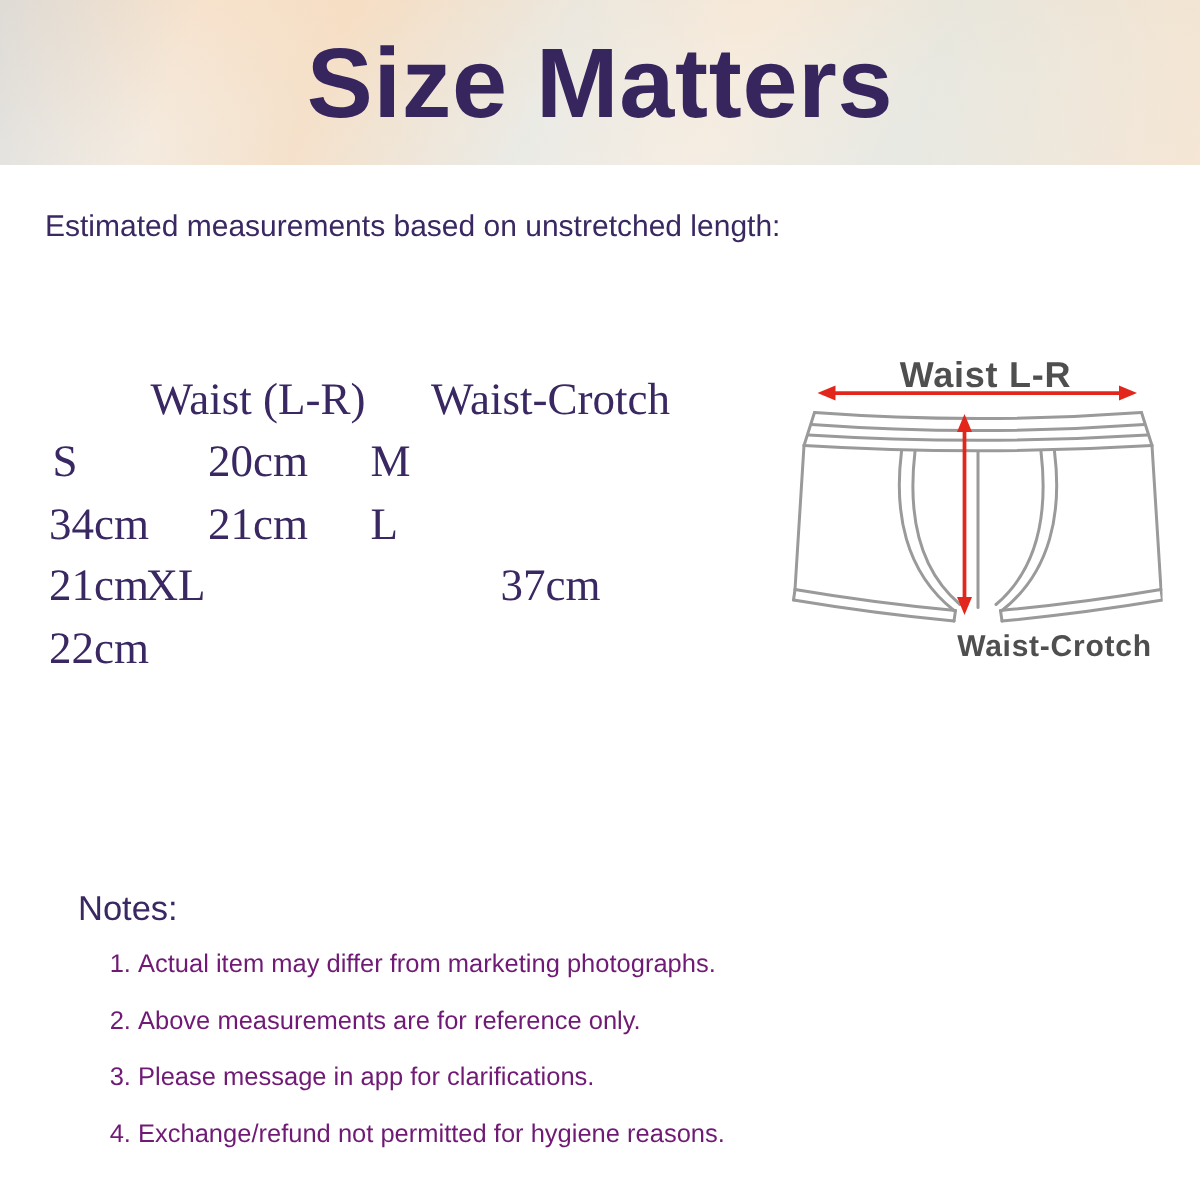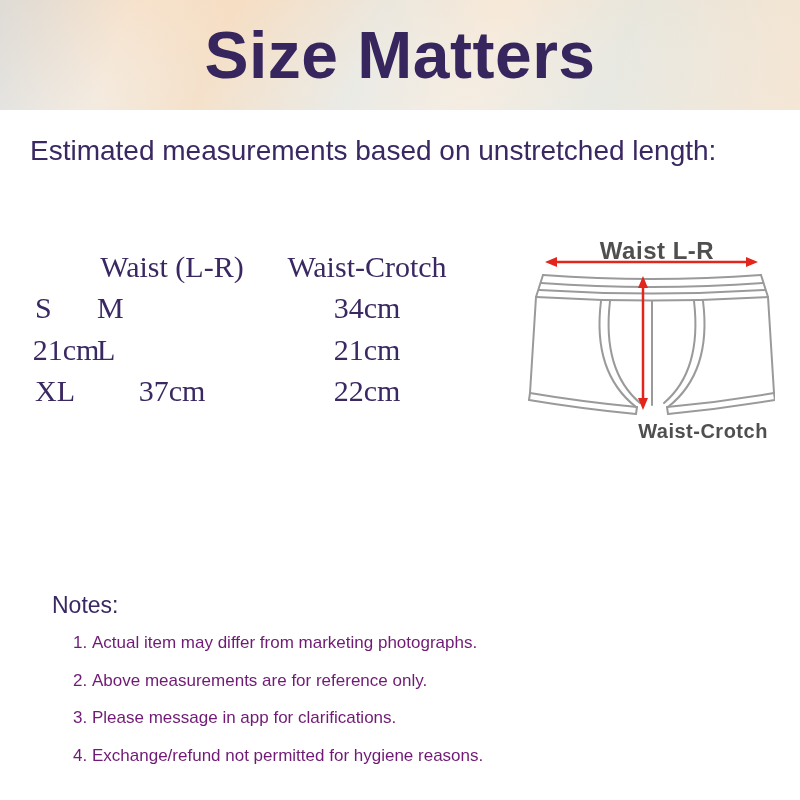--- a/index.html
+++ b/index.html
@@ -27,21 +27,21 @@
         rgba(223,231,227,0.55) 76%,
         rgba(247,227,204,0.65) 100%),
       linear-gradient(175deg, #f6dfc7 0%, #f3e9dd 55%, #f1ece6 100%);
   }
   .title {
     font-size:66px; font-weight:800; color:#37255e; letter-spacing:0.5px;
   }
 
   .intro {
     position:absolute; left:30px; top:128px; width:712px;
-    font-size:28px; line-height:46px; color:#3a2862;
+    font-size:20px; line-height:46px; color:#3a2862;
   }
 
   
   .size-table {
     position:absolute; left:35px; top:246px;
     display:grid;
     grid-template-columns:62px 150px 240px;
     grid-auto-rows:41.5px;
     font-size:30px; color:#3a2862;font-family:Liberation Serif, serif;
   }
@@ -82,20 +82,21 @@
   </div>
 
   <div class="intro">Estimated measurements based on unstretched length:</div>
 
   <div class="size-table">
     <div class="cell size-cell"></div>
     <div class="cell">Waist (L-R)</div>
     <div class="cell">Waist-Crotch</div>
 
     <div class="cell size-cell">S</div>
+    <div class="cell">20cm</div>
 
     <div class="cell size-cell">M</div>
     <div class="cell">34cm</div>
     <div class="cell">21cm</div>
 
     <div class="cell size-cell">L</div>
     <div class="cell">21cm</div>
 
     <div class="cell size-cell">XL</div>
     <div class="cell">37cm</div>

